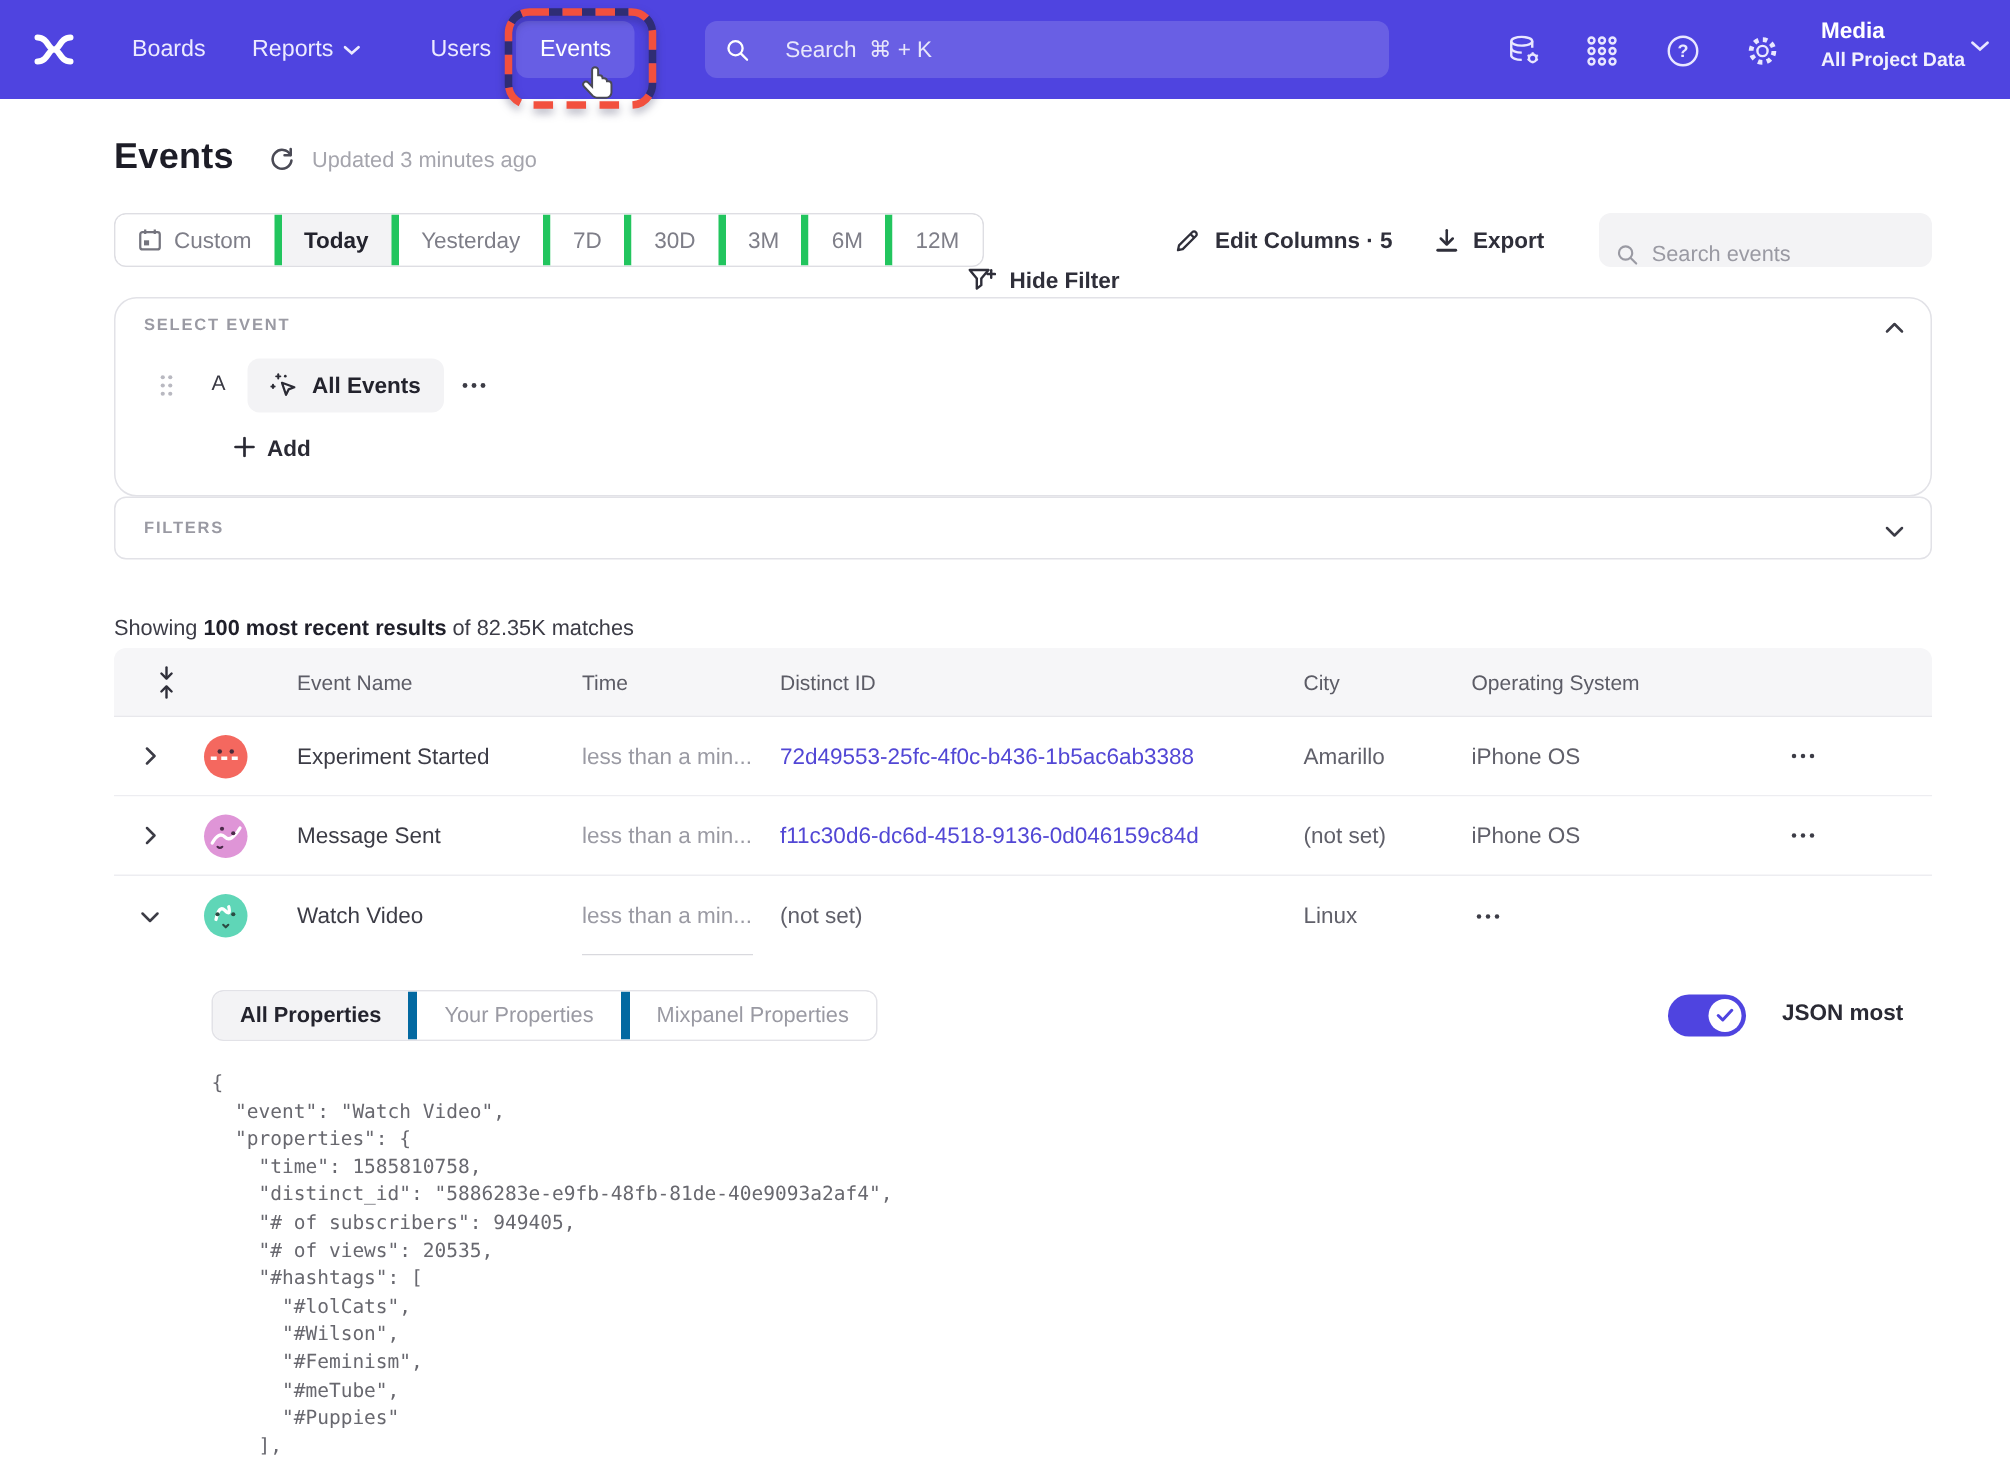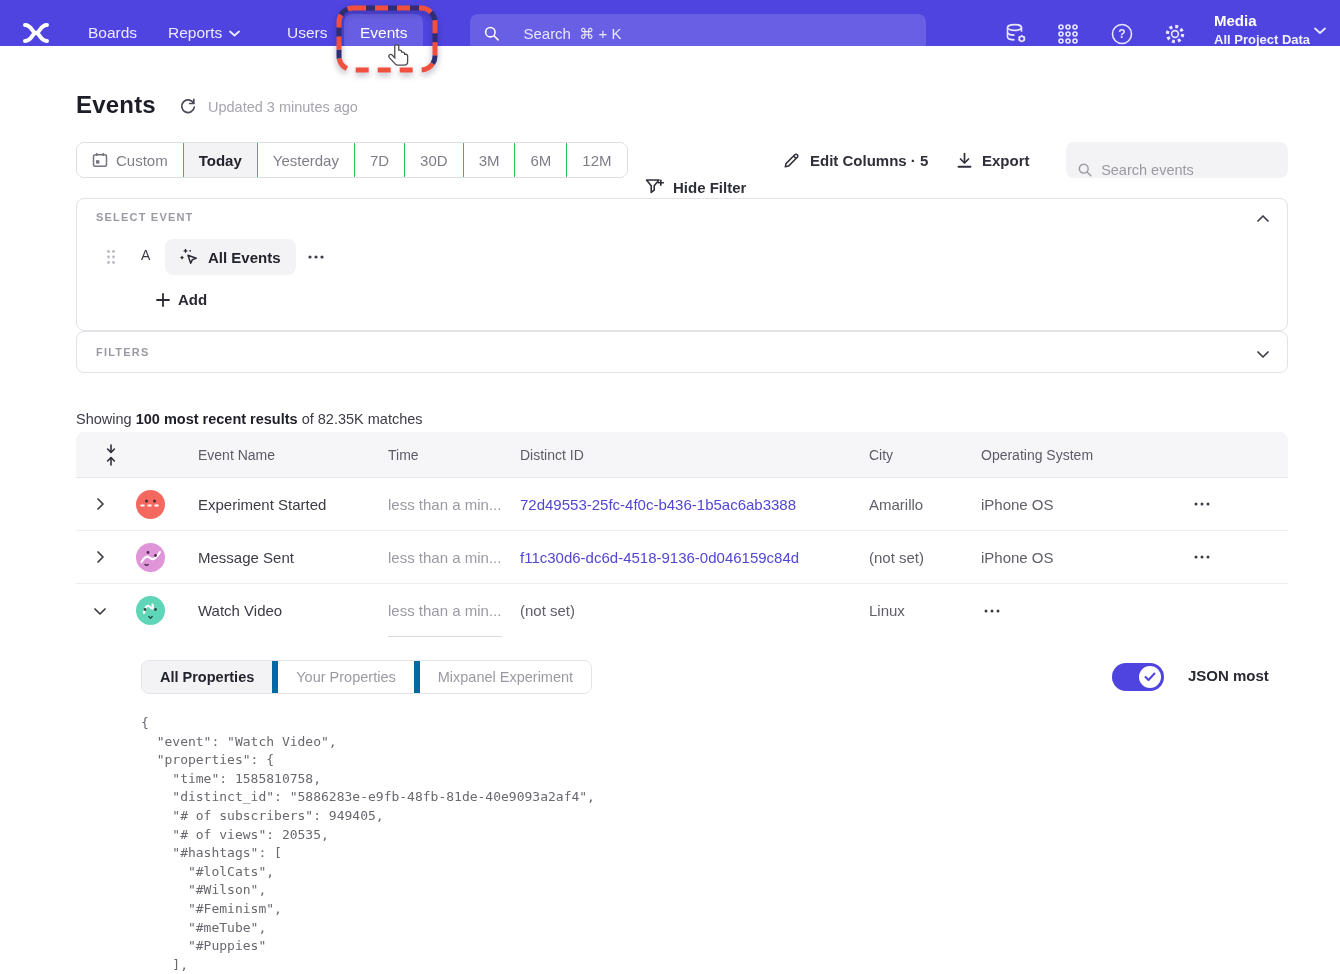--- a/index.html
+++ b/index.html
@@ -1,21 +1,21 @@
 <!DOCTYPE html>
 <html><head>
 <meta charset="utf-8">
 <style>
   * { margin:0; padding:0; box-sizing:border-box; }
   html,body { width:1340px; height:974px; }
   body { font-family:"Liberation Sans","DejaVu Sans",sans-serif; background:#fff; color:#2e2e38; }
   #app { position:relative; width:1340px; height:974px; overflow:hidden; background:#fff; }
 
   
-  .navbar { position:absolute; top:0; left:0; width:100%; height:46px; background:#4f44e0; }
+  .navbar { position:absolute; top:0; left:0; width:100%; height:66px; background:#4f44e0; }
   .logo { position:absolute; left:20px; top:17px; width:32px; height:32px; }
   .nav-item { position:absolute; top:0; height:66px; display:flex; align-items:center; gap:7px;
               color:#eceaff; font-size:15.5px; cursor:pointer; }
   .nav-boards { left:88px; } .nav-reports { left:168px; } .nav-users { left:287px; }
   .nav-events { left:344px; top:14px; height:38px; padding:0 16px; background:rgba(255,255,255,.14);
                 border-radius:8px; color:#fff; }
   .nav-search { position:absolute; left:470px; top:14px; width:456px; height:38px;
                 background:rgba(255,255,255,.15); border-radius:8px; display:flex; align-items:center; padding:0 14px; gap:24px; }
   .nav-search input { background:transparent; border:none; outline:none; color:#fff; font-size:15px; width:100%;
                       font-family:"Liberation Sans","DejaVu Sans",sans-serif; }
@@ -33,49 +33,49 @@
 
   
   .page-title { position:absolute; left:76px; top:91px; font-size:24px; font-weight:700; color:#1d1d27; letter-spacing:.2px; }
   .refresh-btn { position:absolute; left:179px; top:98px; width:18px; height:18px; cursor:pointer; }
   .updated { position:absolute; left:208px; top:99px; font-size:14.5px; color:#a5a5ad; }
 
   
   .segmented { position:absolute; left:76px; top:142px; height:36px; display:flex;
                border:1px solid #dedee3; border-radius:8px; overflow:hidden; background:#fff; }
   .seg-item { display:flex; align-items:center; gap:8px; padding:0 15px; font-size:15px; color:#7e7e88;
-              border-right:1px solid #22c55e; cursor:pointer; background:#fff; }
+              border-right:5px solid #22c55e; cursor:pointer; background:#fff; }
   .seg-item:last-child { border-right:none; }
   .seg-item.active { background:#f3f3f5; color:#23232d; font-weight:700; }
   .ctrl-btn { position:absolute; top:149px; display:flex; align-items:center; gap:9px; font-size:15px;
               font-weight:600; color:#2f2f3a; cursor:pointer; height:22px; }
   .btn-hide-filter { left:645px;margin-top:27px; } .btn-edit-columns { left:783px; } .btn-export { left:956px; }
   .search-events { position:absolute; left:1066px; top:142px; width:222px; height:36px; background:#f3f3f5;
                    border-radius:8px; display:flex; align-items:flex-end; gap:9px; padding:0 12px; }
   .search-events input { border:none; outline:none; background:transparent; font-size:14.5px; width:100%;
                          color:#3a3a44; font-family:"Liberation Sans","DejaVu Sans",sans-serif; }
   .search-events input::placeholder { color:#9a9aa3; opacity:1; }
 
   
   .card { position:absolute; left:76px; width:1212px; border:1px solid #e2e2e7; border-radius:8px; background:#fff; }
-  .card-select { top:198px; height:133px; }
+  .card-select { top:198px; height:133px;border-radius:15px; }
   .card-filters { top:331px; height:42px; }
   .section-label { position:absolute; left:19px; top:12px; font-size:11px; font-weight:700; letter-spacing:1.2px;
                    color:#9a9aa3; }
   .card-filters .section-label { top:14px; }
   .card-chevron { position:absolute; right:16px; top:12px; width:16px; height:16px; cursor:pointer; }
   .card-filters .card-chevron { top:14px; }
   .event-row { position:absolute; left:0; top:40px; height:36px; width:100%; }
   .drag-handle { position:absolute; left:29px; top:10px; cursor:grab; }
   .event-letter { position:absolute; left:64px; top:8px; font-size:14px; color:#3a3a44; }
   .event-pill { position:absolute; left:88px; top:0; height:36px; background:#f3f3f5; border-radius:8px;
                 display:flex; align-items:center; gap:9px; padding:0 15px; font-size:15px; font-weight:600;
                 color:#23232d; cursor:pointer; }
   .event-more { position:absolute; left:228px; top:10px; width:22px; height:16px; cursor:pointer; }
-  .add-btn { position:absolute; left:79px; top:92px; display:flex; align-items:center; gap:8px;
+  .add-btn { position:absolute; left:79px; top:92px; display:flex; gap:8px;
              font-size:15px; font-weight:600; color:#2a2a34; cursor:pointer; }
 
   
   .summary { position:absolute; left:76px; top:399px; font-size:14.5px; color:#3c3c46;margin-top:12px; }
   .summary b { color:#1f1f29; font-weight:700; }
 
   
   .etable { position:absolute; left:76px; top:432px; width:1212px; }
   .tgrid { display:grid; grid-template-columns:44px 62px 190px 132px 349px 112px 210px 1fr;
            align-items:center; padding-left:16px; }
@@ -427,21 +427,21 @@
 
     <div class="detail">
       <div class="tabs">
         <div class="tab active">
           <span>All Properties</span>
         </div>
         <div class="tab">
           <span>Your Properties</span>
         </div>
         <div class="tab">
-          <span>Mixpanel Experiment</span>
+          <span>Mixpanel Properties</span>
         </div>
       </div>
 
       <div class="json-toggle">
         <div class="knob">
           <svg width="12" height="10" viewBox="0 0 12 10">
             <polyline points="1.5,5 4.5,8 10.5,1.5" fill="none" stroke="#4f44e0" stroke-width="2" stroke-linecap="round" stroke-linejoin="round"></polyline>
           </svg>
         </div>
       </div>

